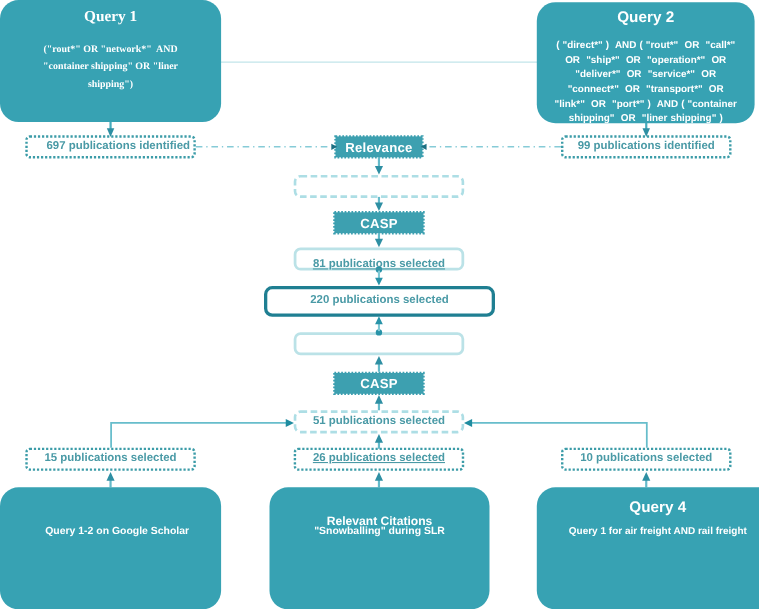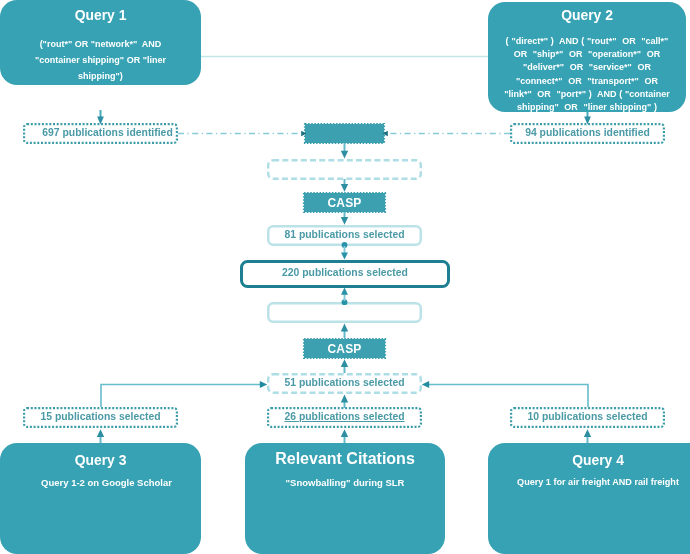--- a/index.html
+++ b/index.html
@@ -122,21 +122,21 @@
     <g>
       <path d="M101 407 L101 384.5 L260.5 384.5" fill="none" stroke="#67BDCB" stroke-width="1.6"></path>
       <path d="M259.8 380.9 L259.8 388.1 L267.2 384.5 Z" fill="#1F8CA0"></path>
     </g>
     <g>
       <path d="M588 407 L588 384.5 L428.5 384.5" fill="none" stroke="#67BDCB" stroke-width="1.6"></path>
       <path d="M429.2 380.9 L429.2 388.1 L421.8 384.5 Z" fill="#1F8CA0"></path>
     </g>
   </svg>
 
-  <div class="node qbox" style="left:0px;top:0px;width:201px;height:85px;">
+  <div class="node qbox" style="left:0px;top:0px;width:201px;height:111px;font-family:Liberation Serif, serif;">
     <div class="qtitle" style="top:8px;">Query 1</div>
     <div class="qsub" style="top:36px;line-height:16px;">
       <div>("rout*" OR "network*"  AND</div>
       <div>"container shipping" OR "liner</div>
       <div>shipping")</div>
     </div>
   </div>
   <div class="node qbox" style="left:488px;top:2px;width:198px;height:110px;">
     <div class="qtitle" style="top:6px;">Query 2</div>
     <div class="qsub" style="top:33px;word-spacing:0.3px;">
@@ -145,26 +145,29 @@
       <div>"deliver*"  OR  "service*"  OR</div>
       <div>"connect*"  OR  "transport*"  OR</div>
       <div>"link*"  OR  "port*" )  AND ( "container</div>
       <div>shipping"  OR  "liner shipping" )</div>
     </div>
   </div>
   <div class="node pill" style="left:23px;top:123px;width:169px;height:21px;">
     <span>697 publications identified</span>
   </div>
   <div class="node pill" style="left:510px;top:123px;width:155px;height:21px;">
-    <span>94 publications identified</span>
+    <span>99 publications identified</span>
+  </div>
+  <div class="node stamp" style="left:304px;top:123px;width:81px;height:21px;">
+    <span>Relevance</span>
   </div>
   <div class="node stamp" style="left:303px;top:192px;width:83px;height:21px;">
     <span>CASP</span>
   </div>
-  <div class="node pill" style="left:267px;top:225px;width:155px;height:21px;">
+  <div class="node pill" style="left:267px;top:225px;width:155px;height:34px;text-decoration:underline;">
     <span>81 publications selected</span>
   </div>
   <div class="node pill" style="left:240px;top:260px;width:210px;height:28px;">
     <span>220 publications selected</span>
   </div>
   <div class="node stamp" style="left:303px;top:338px;width:83px;height:21px;">
     <span>CASP</span>
   </div>
   <div class="node pill" style="left:267px;top:373px;width:155px;height:21px;">
     <span>51 publications selected</span>
@@ -172,27 +175,26 @@
   <div class="node pill" style="left:267px;top:407px;width:155px;height:21px;text-decoration:underline;">
     <span>26 publications selected</span>
   </div>
   <div class="node pill" style="left:23px;top:407px;width:155px;height:21px;">
     <span>15 publications selected</span>
   </div>
   <div class="node pill" style="left:510px;top:407px;width:155px;height:21px;">
     <span>10 publications selected</span>
   </div>
   <div class="node qbox" style="left:0px;top:443px;width:201px;height:111px;">
-    <div class="qtitle" style="top:10px;font-size:13.9px;">Query 3</div>
     <div class="qsub" style="top:33px;padding-left:12px;">
       <div style="font-size:9.5px;">Query 1-2 on Google Scholar</div>
     </div>
   </div>
   <div class="node qbox" style="left:245px;top:443px;width:200px;height:111px;">
-    <div class="qtitle" style="top:8px;font-size:16px;">Relevant Citations</div>
+    <div class="qtitle" style="top:24px;font-size:11px;">Relevant Citations</div>
     <div class="qsub" style="top:33px;">
       <div style="font-size:9.5px;">"Snowballing" during SLR</div>
     </div>
   </div>
   <div class="node qbox" style="left:488px;top:443px;width:220px;height:111px;padding-left:28px;">
     <div class="qtitle" style="top:10px;font-size:13.9px;">Query 4</div>
     <div class="qsub" style="top:33px;">
       <div style="font-size:9.1px;">Query 1 for air freight AND rail freight</div>
     </div>
   </div>

